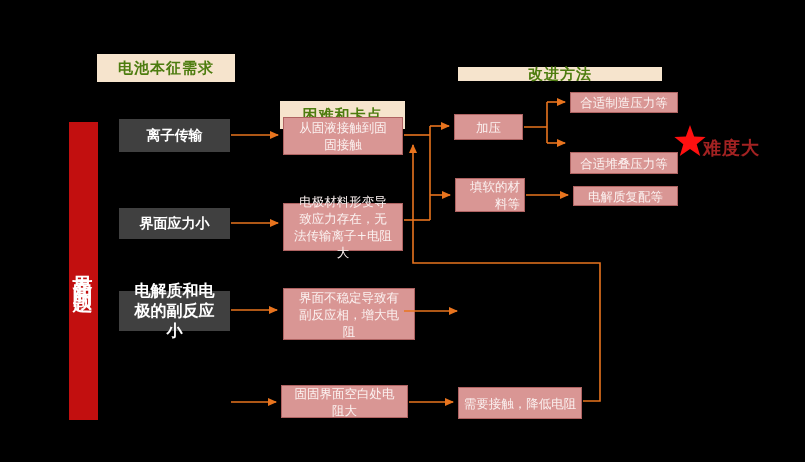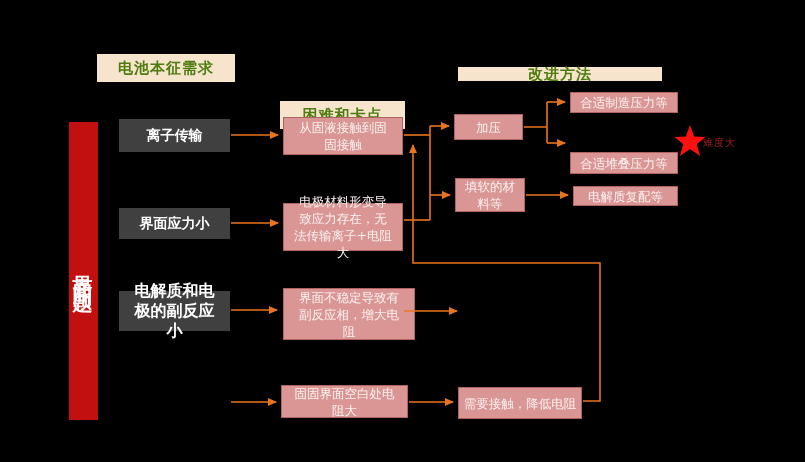--- a/index.html
+++ b/index.html
@@ -49,26 +49,26 @@
     font-size:12.5px;
     line-height:17px;
   }
   .pink.lft{
     padding:13px 10px;
     display:flex;align-items:center;
     text-align:center;
   }
   .pink.ctr{
     display:flex;align-items:center;justify-content:center;
-    text-align:center;
+    text-align:right;
     padding:0 4px;
   }
   .note{
     color:#A32222;
-    font-size:10px;font-weight:normal;
+    font-size:18px;font-weight:bold;
     letter-spacing:1px;
   }
   svg.overlay{position:absolute;left:0;top:0;pointer-events:none;}
 </style>
 </head>
 <body>
 
 <div id="canvas">
 
   <div class="abs hdr" style="left:97px;top:54px;width:138px;height:28px;">电池本征需求</div>

